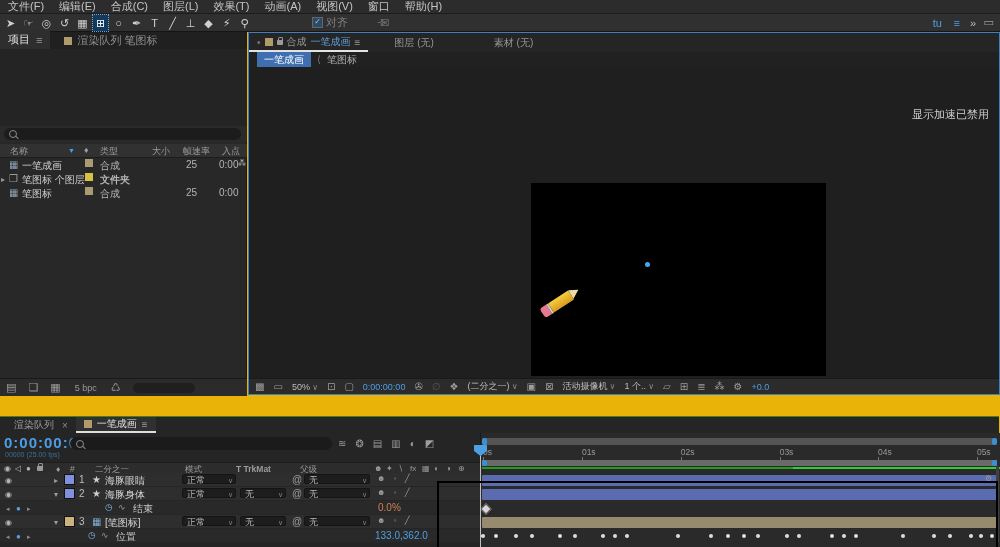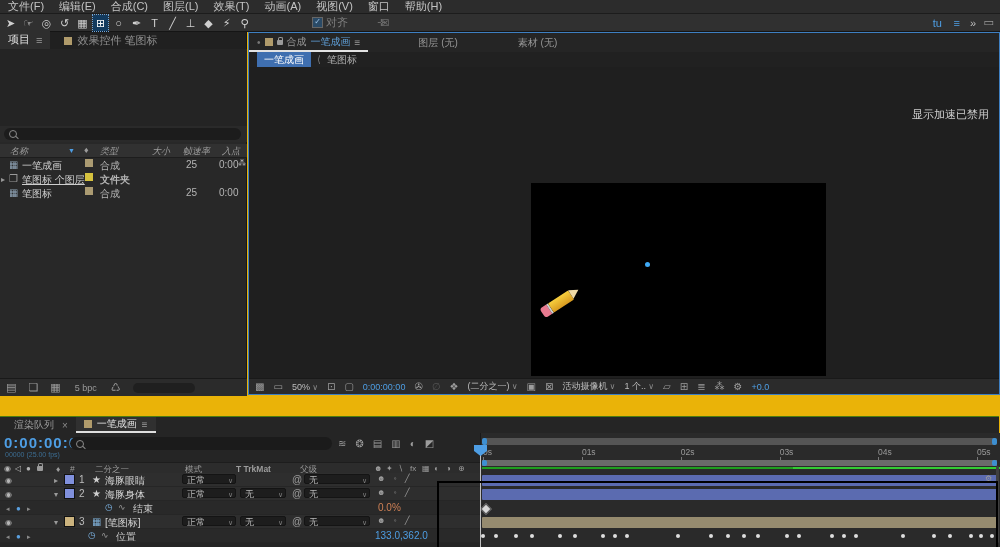--- a/index.html
+++ b/index.html
@@ -24,21 +24,21 @@
   .ptab-row{left:0;top:0;width:100%;height:17px;background:#202020;display:flex;align-items:center;gap:6px;}
   .ptab-active{background:#2e2e2e;padding:2px 8px;color:#e0e0e0;border-bottom:2px solid #dedede;display:flex;gap:6px;align-items:center;}
   .ptab{padding:2px 8px;color:#8f8f8f;display:flex;gap:5px;align-items:center;}
   .sq{width:8px;height:8px;display:inline-block;}
   .preview{left:0;top:17px;width:247px;height:77px;background:#242424;border-bottom:1px solid #191919;}
   .searchrow{left:0;top:94px;width:247px;height:16px;background:#2a2a2a;display:flex;align-items:center;padding-left:4px;box-sizing:border-box;}
   .field{background:#1c1c1c;border-radius:8px;height:12px;flex:1;margin-right:6px;display:flex;align-items:center;padding-left:5px;}
   .mag{width:6px;height:6px;border:1px solid #8a8a8a;border-radius:50%;position:relative;display:inline-block;}
   .mag::after{content:'';position:absolute;width:4px;height:1px;background:#8a8a8a;transform:rotate(45deg);right:-3px;bottom:-1px;}
   .phead{left:0;top:112px;width:247px;height:13px;background:#313131;font-size:9px;color:#9c9c9c;border-bottom:1px solid #1d1d1d;}
-  .phead span{position:absolute;top:1px;font-style:italic;}
+  .phead span{position:absolute;top:1px;}
   .prow{position:absolute;width:247px;height:14px;font-size:10px;color:#cfcfcf;}
   .prow span{position:absolute;top:1px;white-space:nowrap;}
   .chip{position:absolute;top:3px;width:8px;height:8px;}
   .pbottom{left:0;top:346px;width:247px;height:17px;background:#2b2b2b;border-top:1px solid #191919;display:flex;align-items:center;color:#9a9a9a;}
 
   
   .comp{left:248px;top:32px;width:752px;height:363px;background:#252525;border:1px solid #3e7fc1;box-sizing:border-box;}
   .ctabs{left:0;top:2px;width:100%;height:16px;display:flex;align-items:center;font-size:10px;color:#979797;}
   .ctab-active{display:flex;align-items:center;gap:4px;padding:1px 8px;border-bottom:2px solid #e3e3e3;height:13px;}
   .lock{width:6px;height:5px;background:#9a9a9a;border-radius:1px;position:relative;display:inline-block;}
@@ -153,21 +153,21 @@
   </div>
 
   <div class="a proj">
     <div class="a ptab-row">
       <span class="ptab-active">
         <span>项目</span>
         <span style="color:#9a9a9a;">≡</span>
       </span>
       <span class="ptab">
         <span class="sq" style="background:#b09b6b;"></span>
-        <span>效果控件 笔图标</span>
+        <span>渲染队列 笔图标</span>
       </span>
     </div>
     <div class="a preview"></div>
     <div class="a searchrow">
       <span class="field">
           <span class="mag"></span>
         </span>
     </div>
     <div class="a phead">
       <span style="left:10px;">名称</span>
@@ -183,21 +183,21 @@
       <span style="left:22px;">一笔成画</span>
       <span class="chip" style="left:85px;background:#ab9b72;"></span>
       <span style="left:100px;color:#b5b5b5;">合成</span>
       <span style="left:186px;color:#b5b5b5;">25</span>
       <span style="left:219px;color:#b5b5b5;">0:00</span>
       <span style="left:238px;color:#cfcfcf;font-size:8px;">⁂</span>
     </div>
     <div class="prow" style="left:0;top:140px;">
       <span style="left:1px;color:#9a9a9a;font-size:8px;top:3px;">▸</span>
       <span style="left:9px;color:#9a9a9a;">❐</span>
-      <span style="left:22px;text-decoration:underline;">笔图标 个图层</span>
+      <span style="left:22px;">笔图标 个图层</span>
       <span class="chip" style="left:85px;background:#d6c23e;"></span>
       <span style="left:100px;color:#b5b5b5;font-weight:bold;">文件夹</span>
     </div>
     <div class="prow" style="left:0;top:154px;">
       <span style="left:9px;color:#8fa3b5;">▦</span>
       <span style="left:22px;">笔图标</span>
       <span class="chip" style="left:85px;background:#ab9b72;"></span>
       <span style="left:100px;color:#b5b5b5;">合成</span>
       <span style="left:186px;color:#b5b5b5;">25</span>
       <span style="left:219px;color:#b5b5b5;">0:00</span>
@@ -215,21 +215,21 @@
   <div class="a comp">
     <div class="a ctabs">
       <span class="ctab-active">
         <span style="color:#777;">•</span>
         <span class="sq" style="background:#b09b6b;"></span>
         <span class="lock"></span>
         <span>合成</span>
         <span style="color:#5f9fd8;">一笔成画</span>
         <span style="color:#9a9a9a;">≡</span>
       </span>
-      <span style="margin-left:50px;">图层 (无)</span>
+      <span style="margin-left:26px;">图层 (无)</span>
       <span style="margin-left:60px;">素材 (无)</span>
     </div>
     <div class="a subtabs">
       <span class="subtab-sel">一笔成画</span>
       <span style="margin:0 6px;color:#777;">⟨</span>
       <span>笔图标</span>
     </div>
     <div class="a viewer">
       <span class="a gpu">显示加速已禁用</span>
       <div class="a stage">

